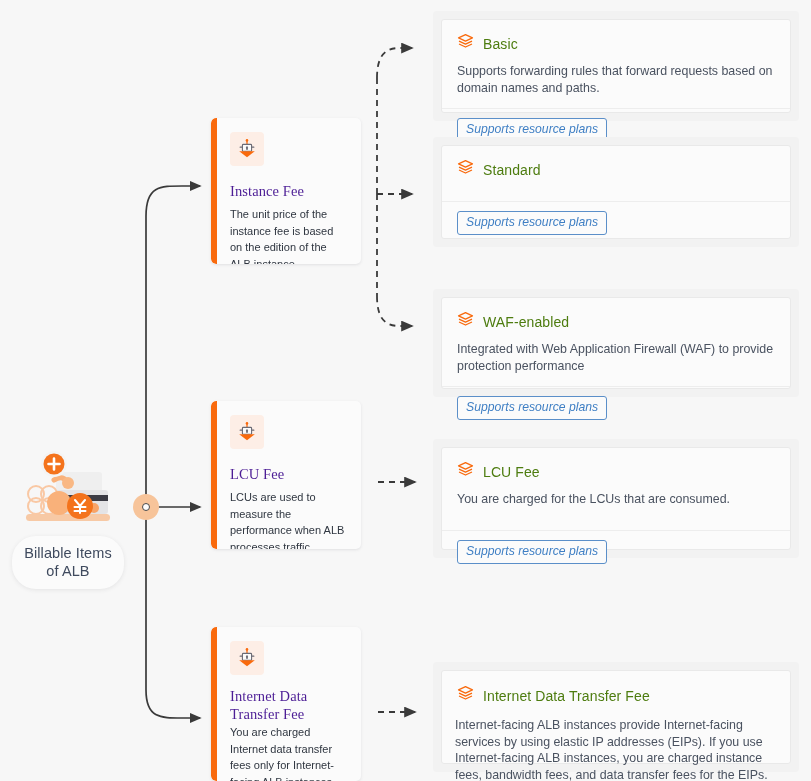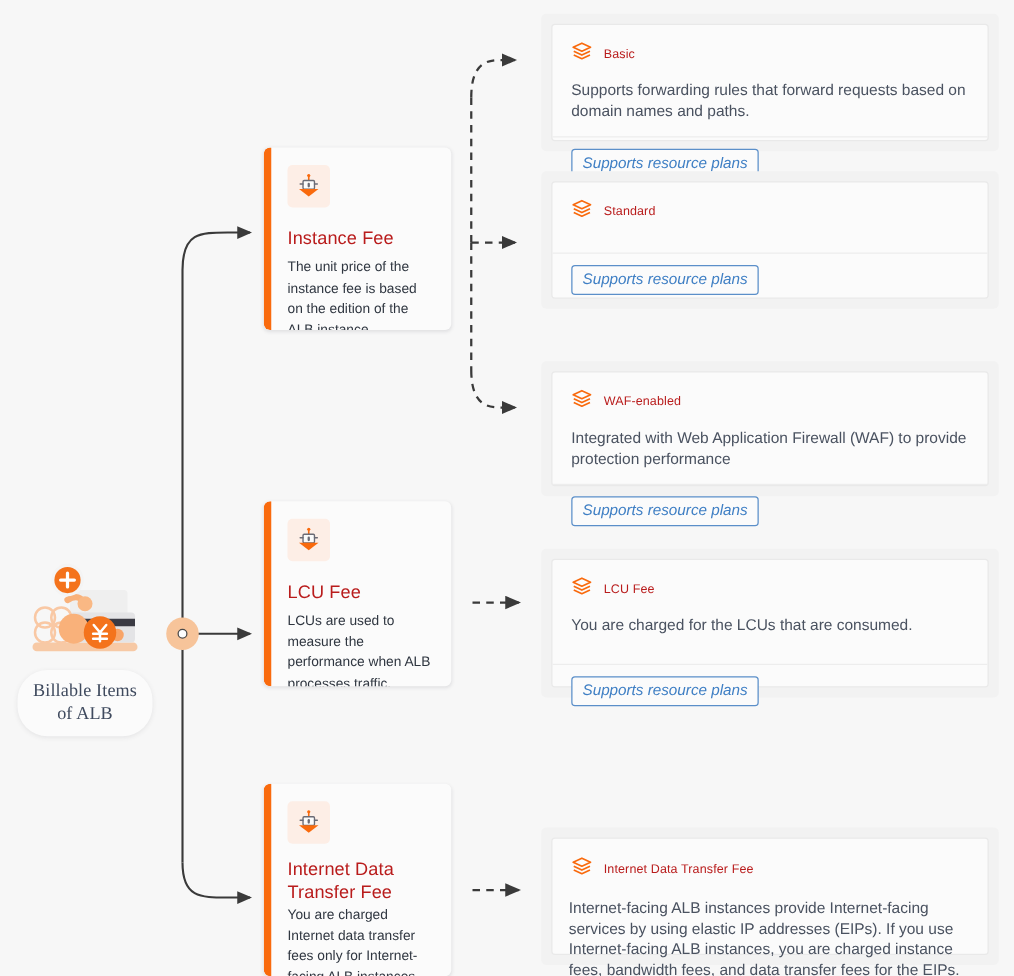--- a/index.html
+++ b/index.html
@@ -24,21 +24,20 @@
     margin-top: 4px;
     background: #fbfbfb;
     border-radius: 24px;
     padding: 8px 12px 9px;
     text-align: center;
     color: #3f4a5e;
     font-size: 14.5px;
     line-height: 18px;
     box-shadow: 0 1px 4px rgba(60,60,70,.10);
     letter-spacing: .1px;
-    font-family: Liberation Serif, serif;
   }
   .hub-dot {
     position: absolute; left: 133px; top: 494px;
     width: 26px; height: 26px; border-radius: 50%;
     background: #f7c49a;
     display: flex; align-items: center; justify-content: center;
   }
   .hub-dot i {
     width: 8px; height: 8px; border-radius: 50%;
     background: #fdfdfd; border: 1.5px solid #4a4a4a; display: block;
@@ -58,22 +57,22 @@
     content: ""; position: absolute; left: 0; top: 0; bottom: 0; width: 6px;
     background: #f96a0d; border-radius: 5px 0 0 5px;
   }
   .fee-icon {
     width: 34px; height: 34px; border-radius: 4px;
     background: #fdeee6;
     display: flex; align-items: center; justify-content: center;
     margin-bottom: 16px;
   }
   .fee-title {
-    color: #b91c1c; font-size: 14.5px; line-height: 18px;
-    margin-bottom: 6px; letter-spacing: .1px;
+    color: #4c1d95; font-size: 14.5px; line-height: 18px;
+    margin-bottom: 6px; letter-spacing: .1px; font-family: Liberation Serif, serif;
   }
   .fee-desc {
     color: #2f3640; font-size: 11px; line-height: 16.5px;
   }
   #card-instance { left: 211px; top: 118px; height: 146px; }
   #card-lcu      { left: 211px; top: 401px; height: 148px; }
   #card-internet { left: 211px; top: 627px; height: 154px; }
   #card-internet .fee-title { margin-bottom: 1px; }
   #card-internet .fee-icon { margin-bottom: 12px; }
 
@@ -86,21 +85,21 @@
   }
   .panel {
     background: #fbfbfb;
     border: 1px solid #e9e9e9;
     border-radius: 3px;
     height: 100%;
     display: flex; flex-direction: column;
   }
   .panel-body { padding: 13px 15px 12px; flex: 1; }
   .panel-head { display: flex; align-items: center; gap: 9px; margin-bottom: 9px; }
-  .panel-title { color: #b91c1c; font-size: 10px; line-height: 18px; letter-spacing: .1px; }
+  .panel-title { color: #4d7c0f; font-size: 14px; line-height: 18px; letter-spacing: .1px; }
   .panel-desc { color: #4a5260; font-size: 12.4px; line-height: 16.5px; }
   .panel-foot {
     border-top: 1px solid #ededed;
     padding: 9px 15px 10px;
   }
   .tag {
     display: inline-block;
     border: 1px solid #5b8fc9;
     border-radius: 3px;
     color: #3f7fc4;

